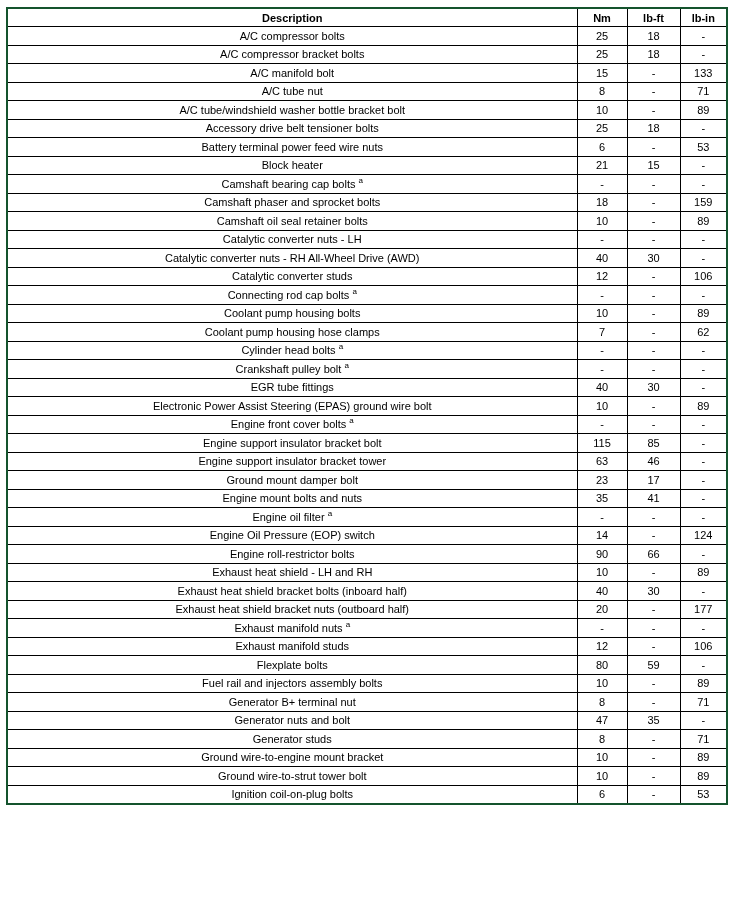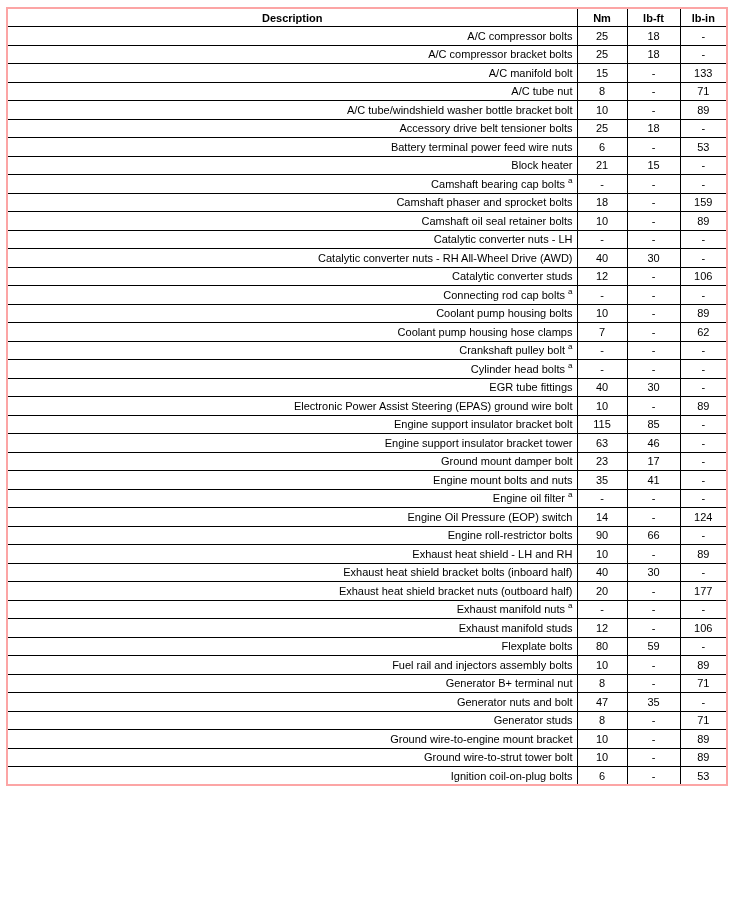--- a/index.html
+++ b/index.html
@@ -12,39 +12,39 @@
     width: 731px;
     height: 915px;
     box-sizing: border-box;
     padding: 7px 5px 5px 6px;
     background: #ffffff;
   }
   table.spec {
     border-collapse: collapse;
     width: 720px;
     table-layout: fixed;
-    border: 2px solid #fca5a5;
+    border: 2px solid #14532d;
   }
   table.spec th, table.spec td {
     border: 1px solid #000000;
     font-size: 11px;
     color: #000000;
     height: 18.5px;
     padding: 0 4px;
     overflow: hidden;
     white-space: nowrap;
     box-sizing: border-box;
   }
   table.spec th {
     font-weight: bold;
     text-align: center;
     padding: 1px 2px;
   }
   td.desc {
-    text-align: right;
+    text-align: center;
   }
   td.num {
     text-align: center;
     padding: 0 2px;
   }
   col.c-desc  { width: 570px; }
   col.c-nm    { width: 50px; }
   col.c-lbft  { width: 53px; }
   col.c-lbin  { width: 47px; }
   sup {
@@ -169,42 +169,48 @@
           <td class="num">-</td>
           <td class="num">89</td>
         </tr>
         <tr>
           <td class="desc">Coolant pump housing hose clamps</td>
           <td class="num">7</td>
           <td class="num">-</td>
           <td class="num">62</td>
         </tr>
         <tr>
+          <td class="desc">Cylinder head bolts <sup>a</sup></td>
+          <td class="num">-</td>
+          <td class="num">-</td>
+          <td class="num">-</td>
+        </tr>
+        <tr>
           <td class="desc">Crankshaft pulley bolt <sup>a</sup></td>
-          <td class="num">-</td>
-          <td class="num">-</td>
-          <td class="num">-</td>
-        </tr>
-        <tr>
-          <td class="desc">Cylinder head bolts <sup>a</sup></td>
           <td class="num">-</td>
           <td class="num">-</td>
           <td class="num">-</td>
         </tr>
         <tr>
           <td class="desc">EGR tube fittings</td>
           <td class="num">40</td>
           <td class="num">30</td>
           <td class="num">-</td>
         </tr>
         <tr>
           <td class="desc">Electronic Power Assist Steering (EPAS) ground wire bolt</td>
           <td class="num">10</td>
           <td class="num">-</td>
           <td class="num">89</td>
+        </tr>
+        <tr>
+          <td class="desc">Engine front cover bolts <sup>a</sup></td>
+          <td class="num">-</td>
+          <td class="num">-</td>
+          <td class="num">-</td>
         </tr>
         <tr>
           <td class="desc">Engine support insulator bracket bolt</td>
           <td class="num">115</td>
           <td class="num">85</td>
           <td class="num">-</td>
         </tr>
         <tr>
           <td class="desc">Engine support insulator bracket tower</td>
           <td class="num">63</td>

